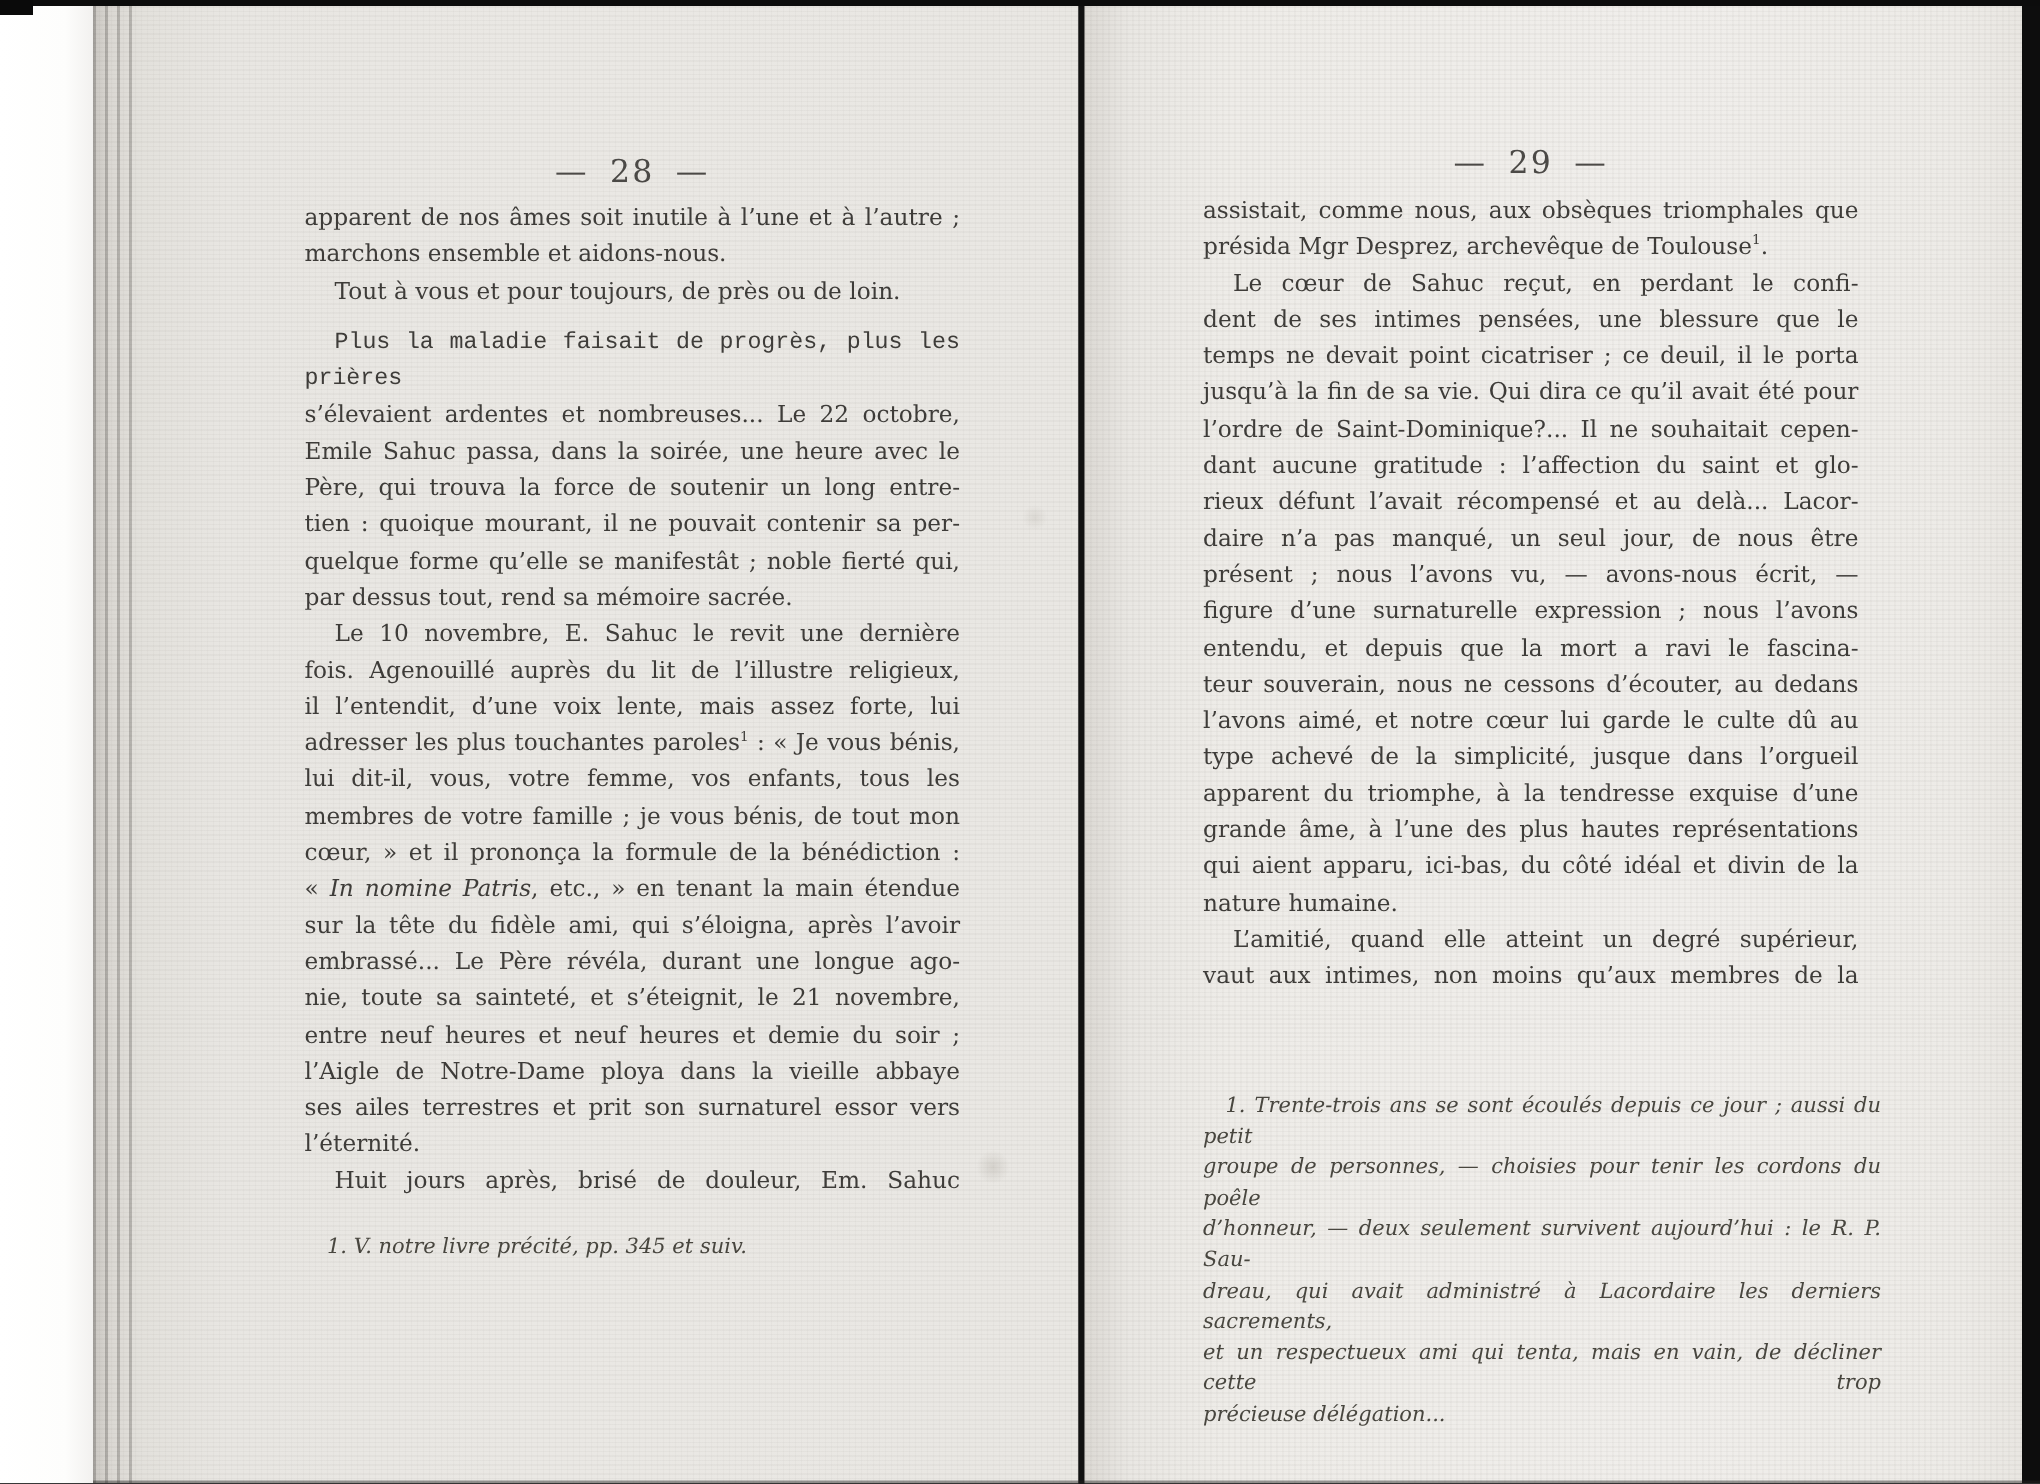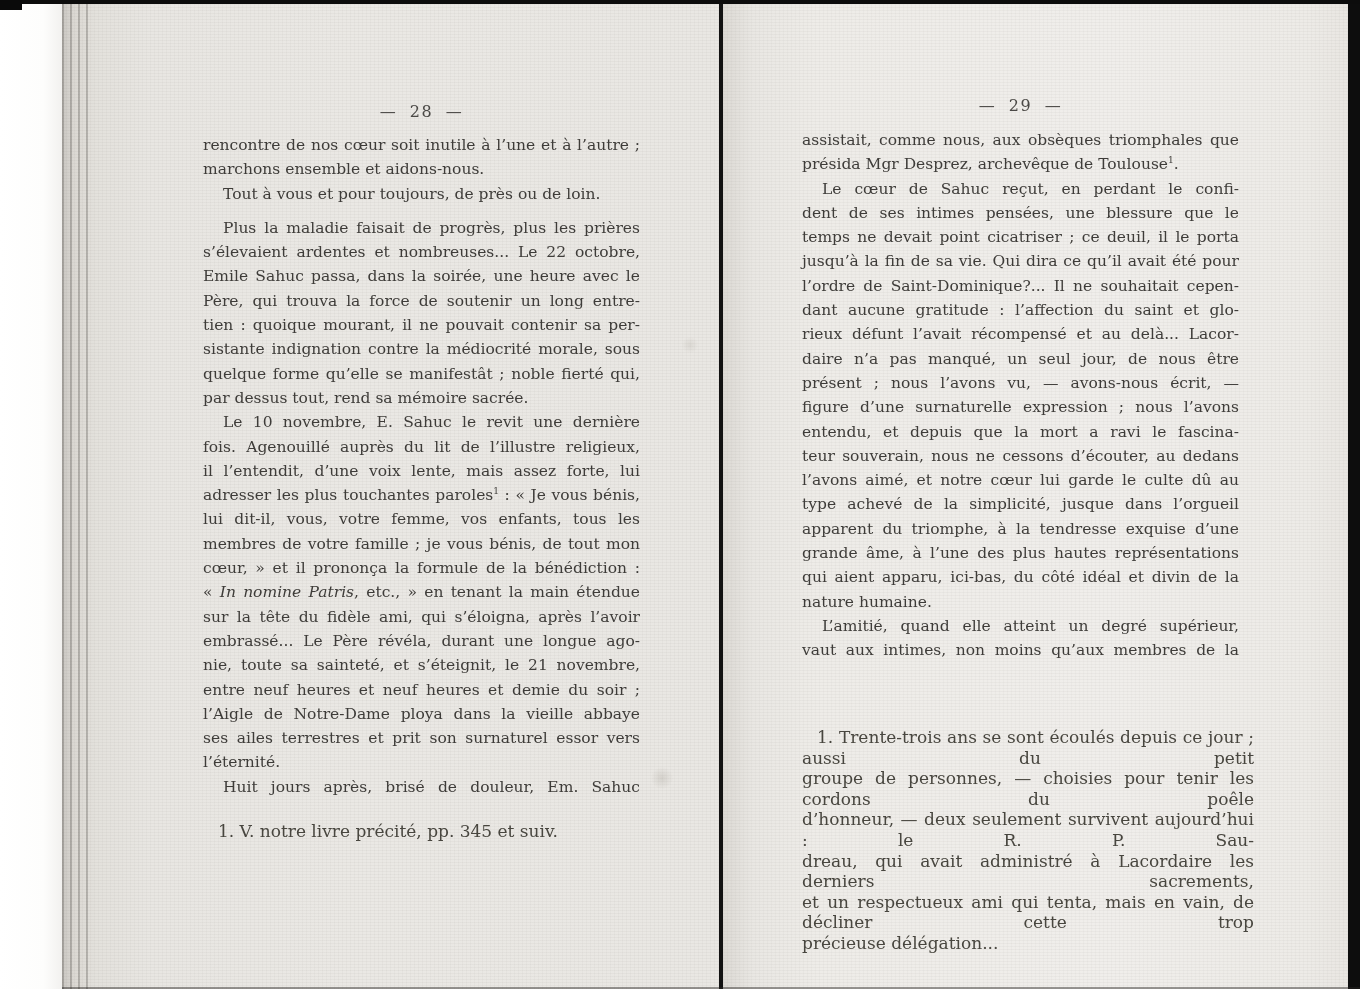--- a/index.html
+++ b/index.html
@@ -80,72 +80,72 @@
   }
   .right-page-curl {
     position: absolute; right: 12px; bottom: 0;
     width: 52px; height: 540px; pointer-events: none;
     background: linear-gradient(105deg,
       rgba(0,0,0,0) 50%, rgba(95,90,82,0.22) 78%, rgba(45,42,38,0.38) 97%);
   }
   
   .page-number {
     position: absolute;
-    font-size: 16px; letter-spacing: 1.5px;
+    font-size: 21px; letter-spacing: 1.5px;
     color: #4b4946; text-align: center;
     word-spacing: 6px;
   }
   .hdr-left  { left: 141px; top: 102px; width: 437px; }
   .hdr-right { left: 79px;  top: 96px;  width: 437px; }
   .text-block {
     position: absolute;
     color: #3e3c39;
     font-size: 15.5px;
     line-height: 24.3px;
   }
   .body-left  { left: 141px; top: 133px; width: 437px; }
   .body-right { left: 79px;  top: 128px; width: 437px; }
   .footnote {
     position: absolute;
     color: #48463f;
-    font-size: 17px;
+    font-size: 14px;
     line-height: 20.6px;
+    font-style: italic;
   }
   .fn-left  { left: 141px; top: 821px; width: 437px; }
   .fn-right { left: 79px;  top: 727px; width: 452px; }
   .line { text-align: justify; text-align-last: justify; white-space: normal; }
   .line.end { text-align-last: left; }
   .line.indent { text-indent: 20px; }
   .footnote .line.indent { text-indent: 15px; }
-  .line.gap { margin-top: 10px; }
+  .line.gap { margin-top: 10px; font-family: Liberation Mono, monospace; }
   .line sup { font-size: 9px; vertical-align: super; line-height: 0; }
   .line em { }
 </style>
 </head>
 <body>
 
 <div class="canvas">
 
   <div class="scan-strip-left"></div>
 
   <div class="page page-left">
     <div class="paper-texture"></div>
     <div class="edge-streaks"></div>
     <div class="stains"></div>
     <div class="page-number hdr-left">— 28 —</div>
     <div class="text-block body-left">
-        <div class="line">rencontre de nos cœur soit inutile à l’une et à l’autre ;</div>
+        <div class="line">apparent de nos âmes soit inutile à l’une et à l’autre ;</div>
         <div class="line end">marchons ensemble et aidons-nous.</div>
         <div class="line indent end">Tout à vous et pour toujours, de près ou de loin.</div>
         <div class="line indent gap">Plus la maladie faisait de progrès, plus les prières</div>
         <div class="line">s’élevaient ardentes et nombreuses... Le 22 octobre,</div>
         <div class="line">Emile Sahuc passa, dans la soirée, une heure avec le</div>
         <div class="line">Père, qui trouva la force de soutenir un long entre-</div>
         <div class="line">tien : quoique mourant, il ne pouvait contenir sa per-</div>
-        <div class="line">sistante indignation contre la médiocrité morale, sous</div>
         <div class="line">quelque forme qu’elle se manifestât ; noble fierté qui,</div>
         <div class="line end">par dessus tout, rend sa mémoire sacrée.</div>
         <div class="line indent">Le 10 novembre, E. Sahuc le revit une dernière</div>
         <div class="line">fois. Agenouillé auprès du lit de l’illustre religieux,</div>
         <div class="line">il l’entendit, d’une voix lente, mais assez forte, lui</div>
         <div class="line"><span>adresser les plus touchantes paroles</span><sup>1</sup><span> : « Je vous bénis,</span></div>
         <div class="line">lui dit-il, vous, votre femme, vos enfants, tous les</div>
         <div class="line">membres de votre famille ; je vous bénis, de tout mon</div>
         <div class="line">cœur, » et il prononça la formule de la bénédiction :</div>
         <div class="line"><span>« </span><em>In nomine Patris</em><span>, etc., » en tenant la main étendue</span></div>

